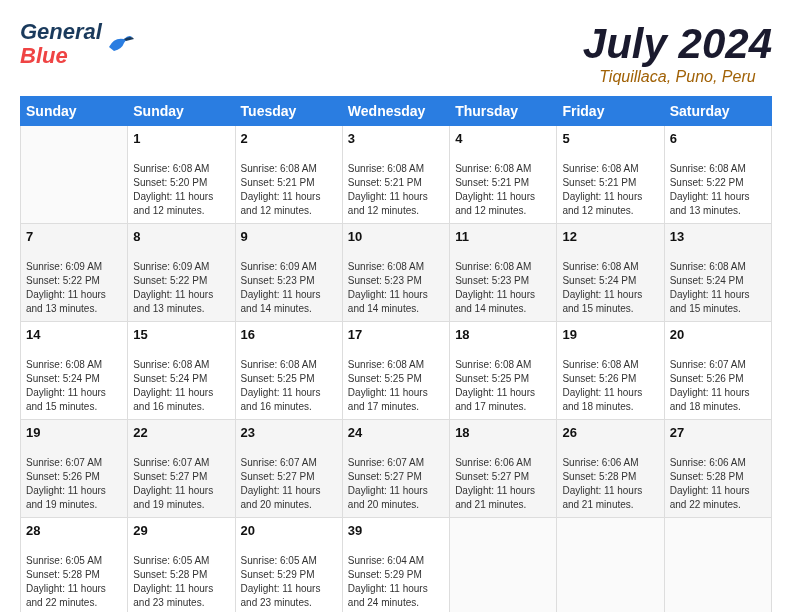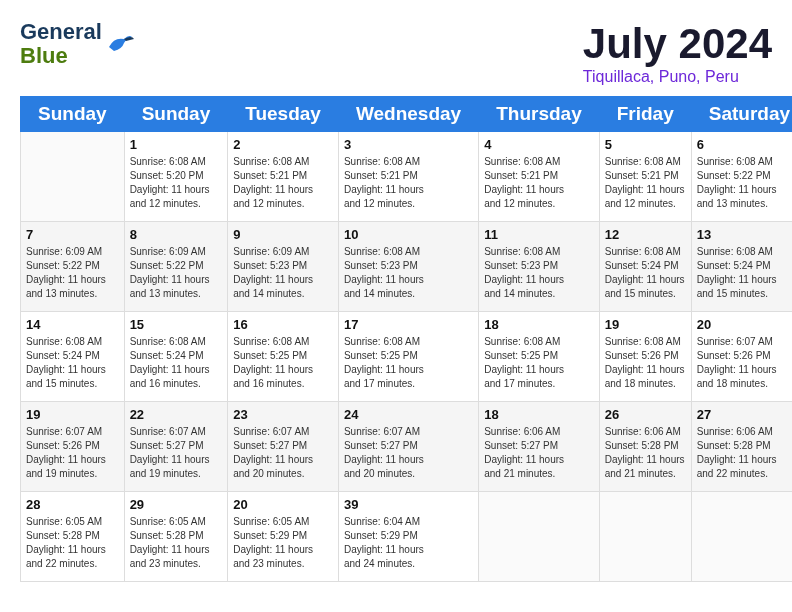--- a/index.html
+++ b/index.html
@@ -8,20 +8,21 @@
       background: #fff;
       width: 792px;
       min-height: 612px;
       padding: 20px;
     }
     .header {
       display: flex;
       justify-content: space-between;
       align-items: flex-start;
       margin-bottom: 10px;
+      font-style: italic;
     }
     .logo {
       display: flex;
       align-items: center;
     }
     .logo-text {
       font-size: 22px;
       font-weight: bold;
       color: #1a3a5c;
       line-height: 1.1;
@@ -29,44 +30,44 @@
     .logo-text span {
       color: #2a7de1;
     }
     .logo-bird {
       width: 30px;
       height: 28px;
       margin-left: 2px;
       margin-top: -2px;
     }
     .title-block {
-      text-align: left;
+      text-align: center;
     }
     .month-title {
       font-size: 42px;
       font-weight: bold;
       color: #1a1a2e;
     }
     .location {
       font-size: 16px;
-      color: #6d28d9;
+      color: #a16207;
     }
     table {
       width: 100%;
       border-collapse: collapse;
       font-size: 11px;
     }
     thead tr {
       background-color: #2a7de1;
       color: white;
     }
     thead th {
-      padding: 6px 17px;
+      padding: 6px 5px;
       text-align: left;
-      font-size: 19px;
+      font-size: 14px;
       font-weight: bold;
       border: 1px solid #2a7de1;
     }
     tbody tr {
       background: #fff;
     }
     tbody tr:nth-child(even) {
       background: #f5f5f5;
     }
     tbody td {
@@ -80,32 +81,33 @@
       font-weight: bold;
       font-size: 13px;
       color: #111;
       display: block;
       margin-bottom: 3px;
     }
     .day-info {
       font-size: 10px;
       color: #333;
       line-height: 1.4;
+      margin-top: 16px;
     }
     .empty-cell {
       background: #fafafa;
     }
   </style>
 </head>
 <body>
 
 <div class="header">
   <div class="logo">
     <div>
-      <div class="logo-text">General<br><span style="color:#4d7c0f">Blue</span></div>
+      <div class="logo-text">General<br><span style="color:#ef4444">Blue</span></div>
     </div>
     <svg class="logo-bird" viewBox="0 0 30 28">
       <path d="M5 18 Q10 8 20 10 Q25 5 28 8 Q22 10 20 14 Q18 20 10 22 Z" fill="#2a7de1"></path>
       <path d="M20 10 Q28 6 30 10 Q26 11 22 12 Z" fill="#1a3a5c"></path>
     </svg>
   </div>
   <div class="title-block">
     <div class="month-title">July 2024</div>
     <div class="location">Tiquillaca, Puno, Peru</div>
   </div>

